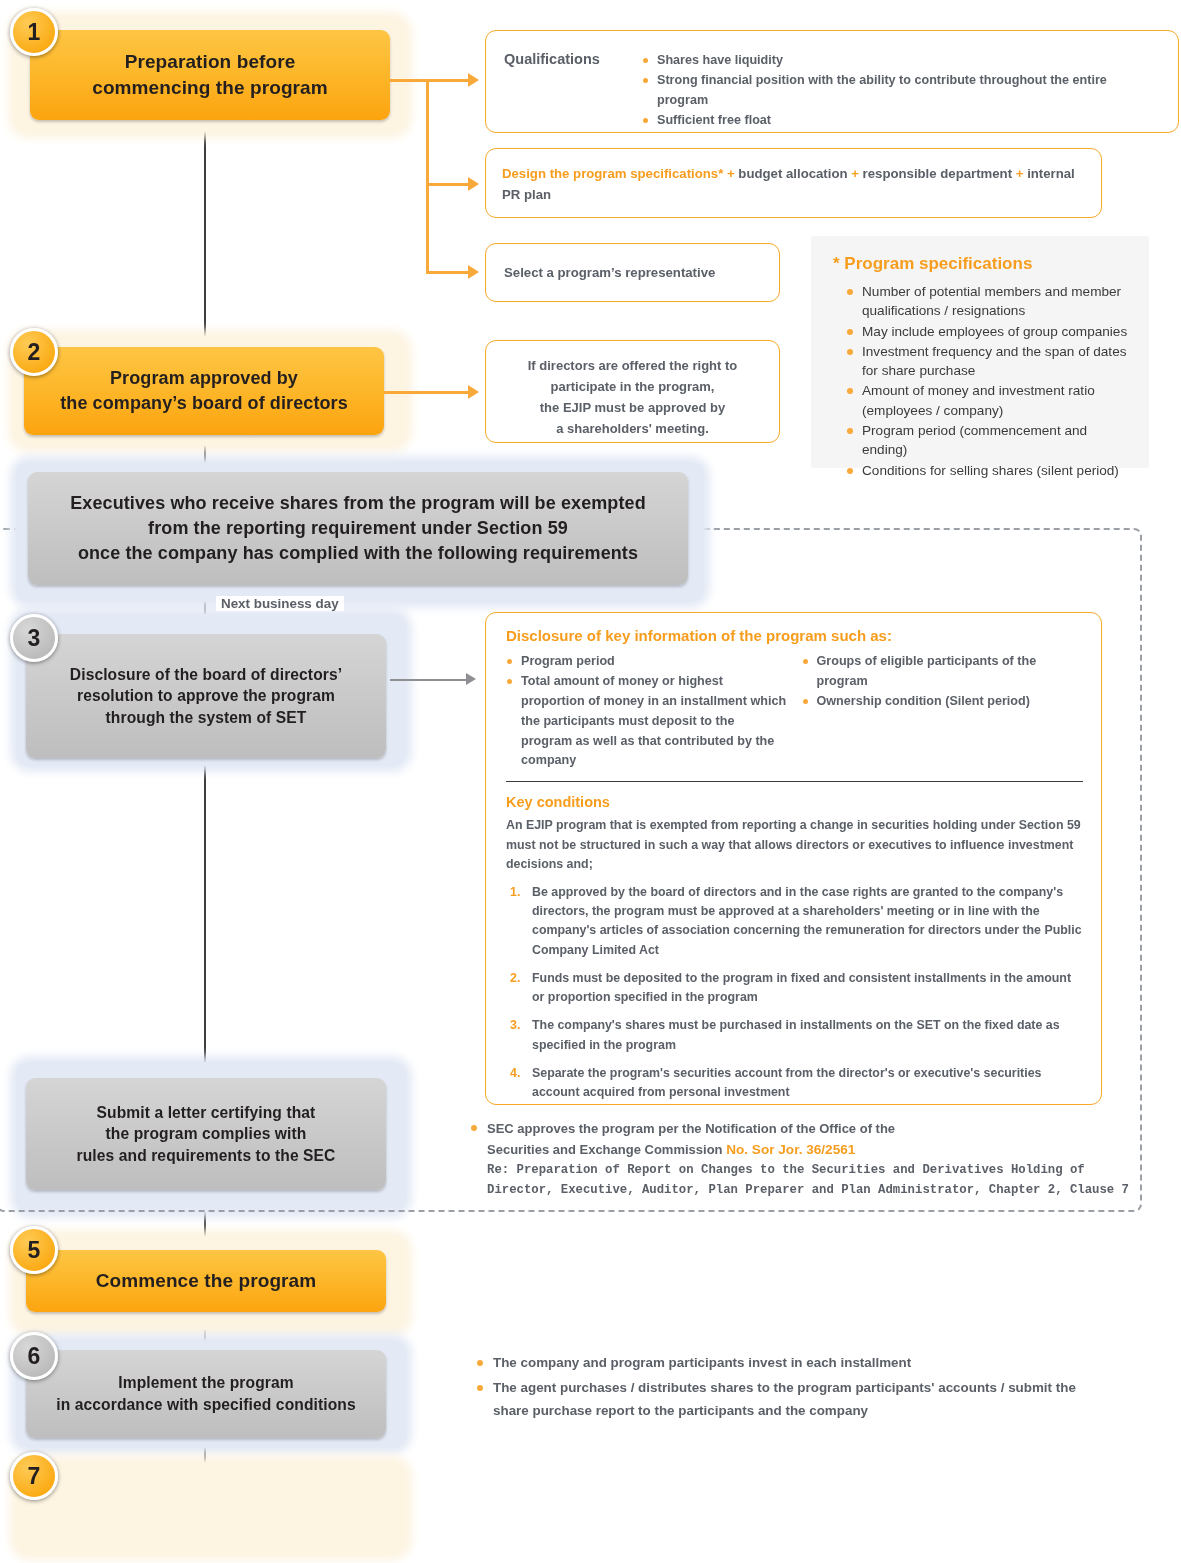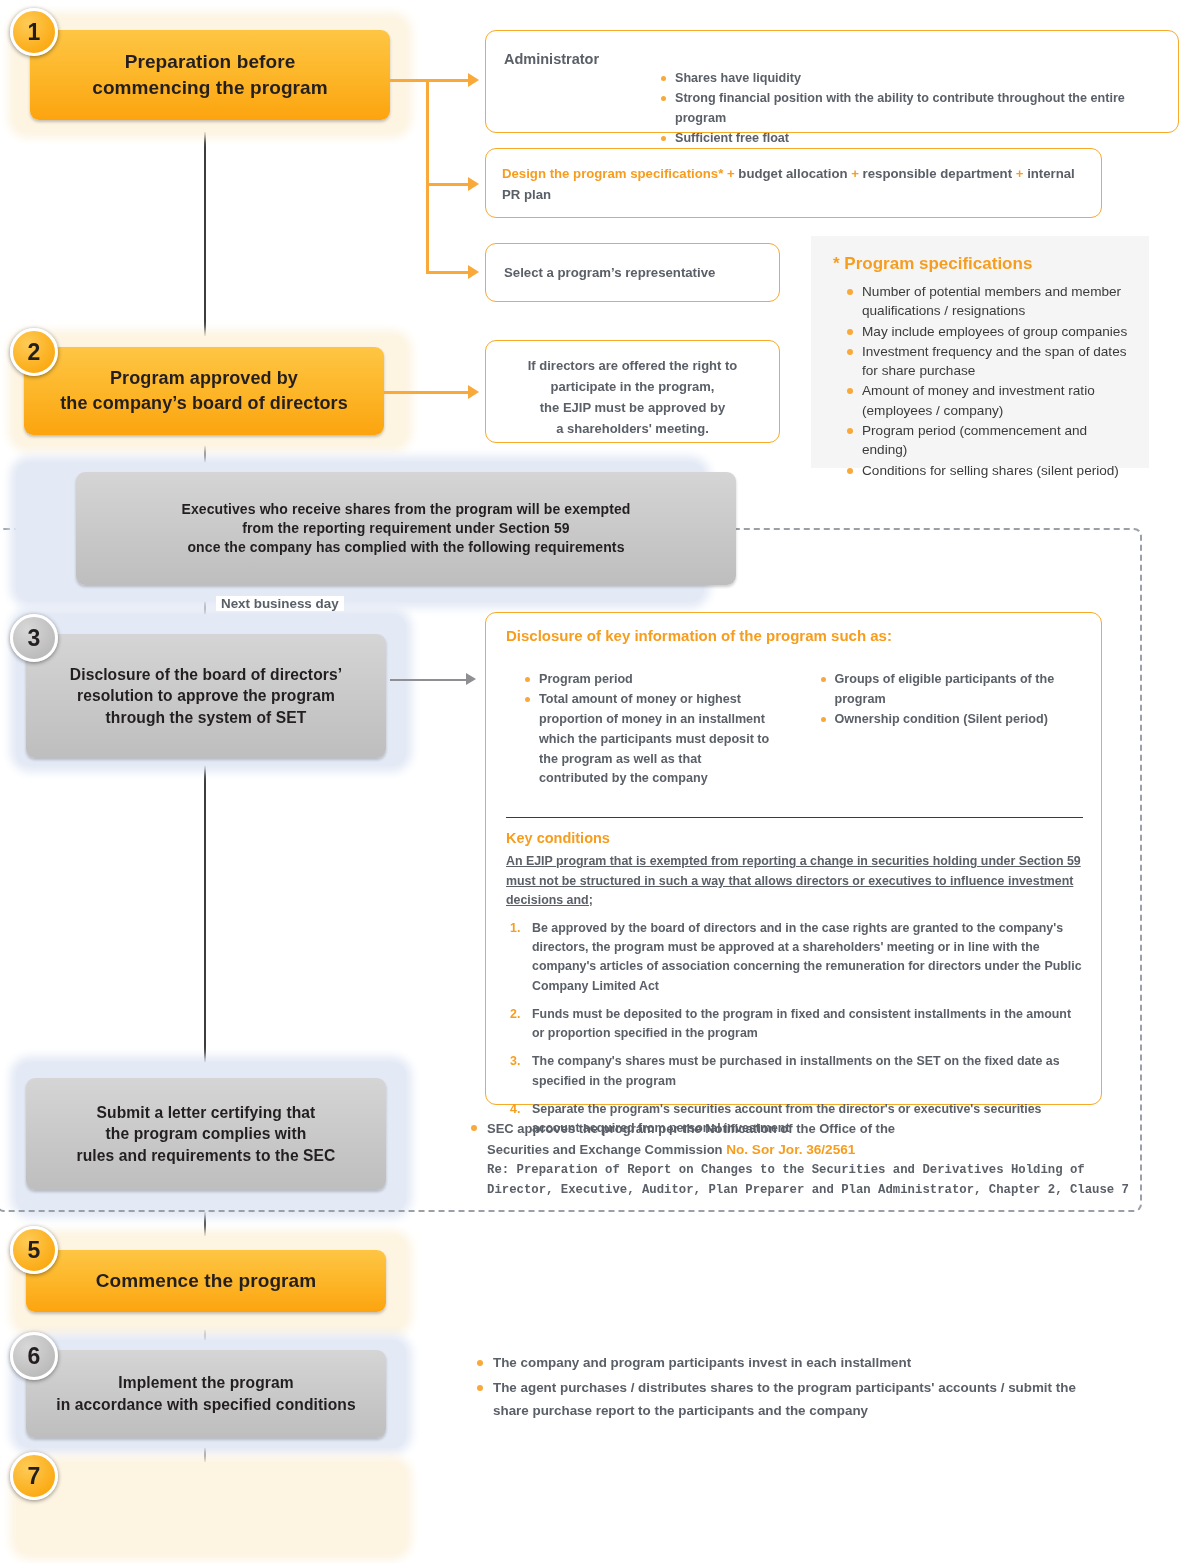--- a/index.html
+++ b/index.html
@@ -81,21 +81,21 @@
     background: #ffffff;
   }
   .notebox .nb-pad { padding: 14px 18px; }
 
   .note-label {
     color: #5b6068;
     font-size: 14.5px;
     font-weight: bold;
   }
 
-  ul.dots { list-style: none; margin: 18px; padding: 0; }
+  ul.dots { list-style: none; margin: 0; padding: 0; }
   ul.dots li {
     position: relative;
     padding-left: 15px;
     color: #5b6068;
     font-size: 12.6px;
     font-weight: bold;
     line-height: 1.58;
   }
   ul.dots li::before {
     content: "";
@@ -165,21 +165,20 @@
     font-size: 14.5px;
     color: #f79d1e;
     font-weight: bold;
   }
   #key-cond-intro {
     color: #5b6068;
     font-size: 12.4px;
     font-weight: bold;
     line-height: 1.55;
     margin: 0 0 9px 0;
-    text-decoration: underline;
   }
   ol.numlist { list-style: none; margin: 0; padding: 0; counter-reset: kc; }
   ol.numlist li {
     position: relative;
     counter-increment: kc;
     padding-left: 26px;
     color: #5b6068;
     font-size: 12.4px;
     font-weight: bold;
     line-height: 1.55;
@@ -329,21 +328,21 @@
   <div class="oline-v" style="left:426px; top:79px; height:193px;"></div>
   <div class="oline-h" style="left:426px; top:79px; width:46px;"></div>
   <div class="oarrow-right" style="left:468px; top:73px;"></div>
   <div class="oline-h" style="left:426px; top:183px; width:46px;"></div>
   <div class="oarrow-right" style="left:468px; top:177px;"></div>
   <div class="oline-h" style="left:426px; top:271px; width:46px;"></div>
   <div class="oarrow-right" style="left:468px; top:265px;"></div>
 
   <div class="notebox" style="left:485px; top:30px; width:694px; height:103px;">
     <div class="nb-pad" style="display:flex; gap:16px; padding-top:20px;">
-      <div class="note-label" style="min-width:122px;">Administrator</div>
+      <div class="note-label" style="min-width:122px;">Qualifications</div>
       <ul class="dots">
         <li>Shares have liquidity</li>
         <li>Strong financial position with the ability to contribute throughout the entire program</li>
         <li>Sufficient free float</li>
       </ul>
     </div>
   </div>
 
   <div class="notebox" style="left:485px; top:148px; width:617px; height:70px;">
     <div class="nb-pad" style="padding:14px 16px; font-size:13.2px; line-height:1.62;">
@@ -392,21 +391,21 @@
   <div class="notebox" style="left:485px; top:340px; width:295px; height:103px;">
     <div class="nb-pad" style="padding:14px 12px; text-align:center; font-size:13px; line-height:1.62;">
       <div class="grey-bold">If directors are offered the right to</div>
       <div class="grey-bold">participate in the program,</div>
       <div class="grey-bold">the EJIP must be approved by</div>
       <div class="grey-bold">a shareholders' meeting.</div>
     </div>
   </div>
 
   <div class="stepwrap blue-glow" style="left:16px; top:462px; width:688px; height:140px; z-index:5;"></div>
-  <div class="stepbox grey" style="left:28px; top:472px; width:660px; height:113px; font-size:14px; z-index:6;margin-left:48px;">
+  <div class="stepbox grey" style="left:28px; top:472px; width:660px; height:113px; font-size:18px; z-index:6;">
     <div>
       <div>Executives who receive shares from the program will be exempted</div>
       <div>from the reporting requirement under Section 59</div>
       <div>once the company has complied with the following requirements</div>
     </div>
   </div>
 
   <div class="flow-label" style="left:216px; top:596px;">Next business day</div>
 
   <div class="stepwrap blue-glow" style="left:16px; top:614px; width:390px; height:152px;"></div>

